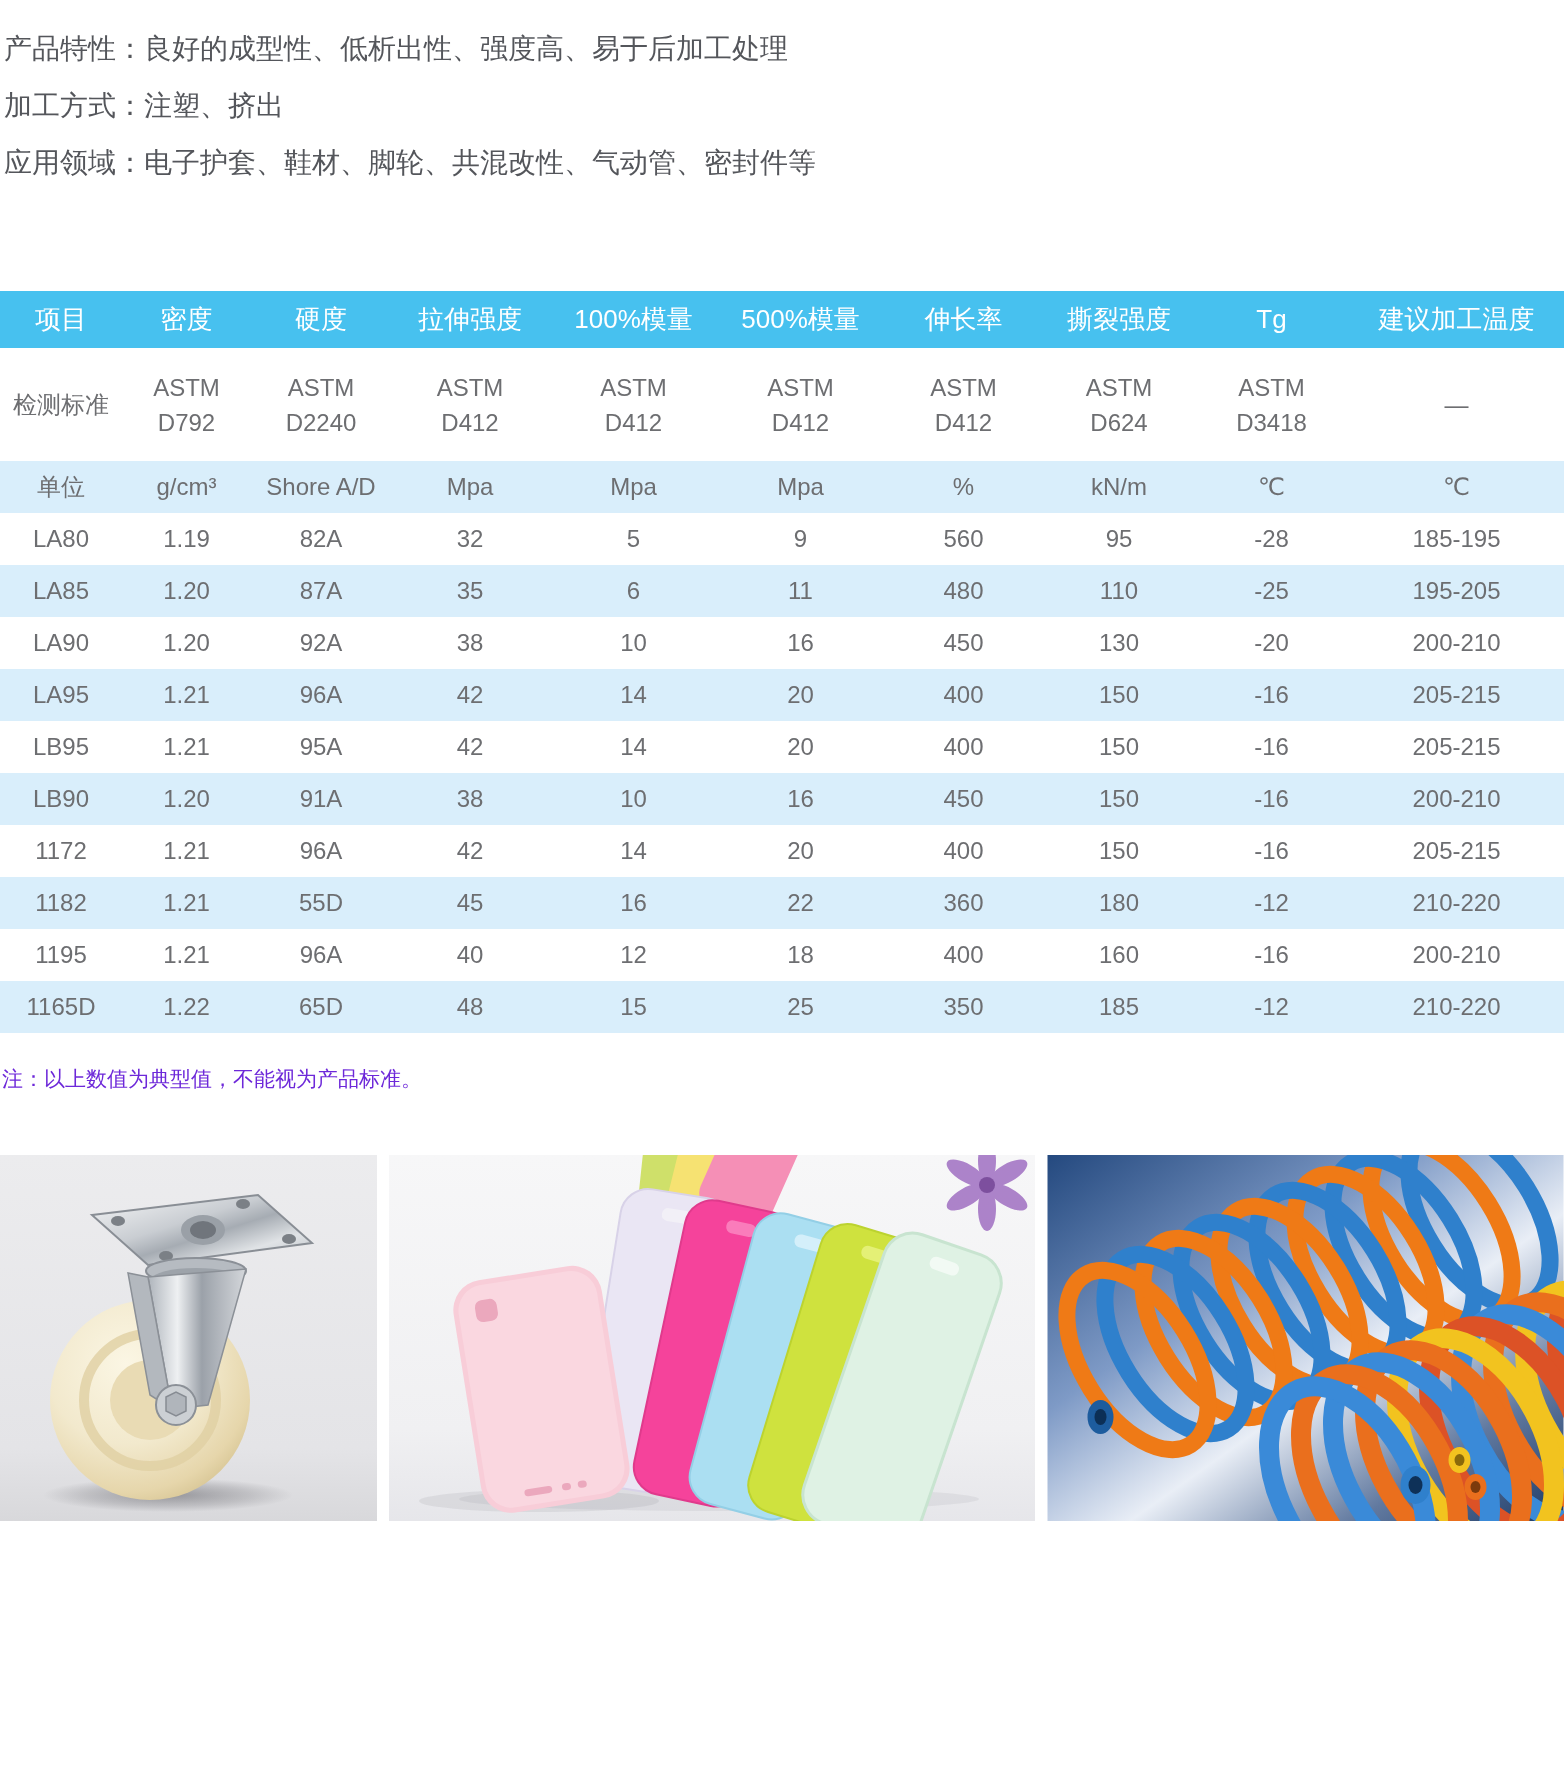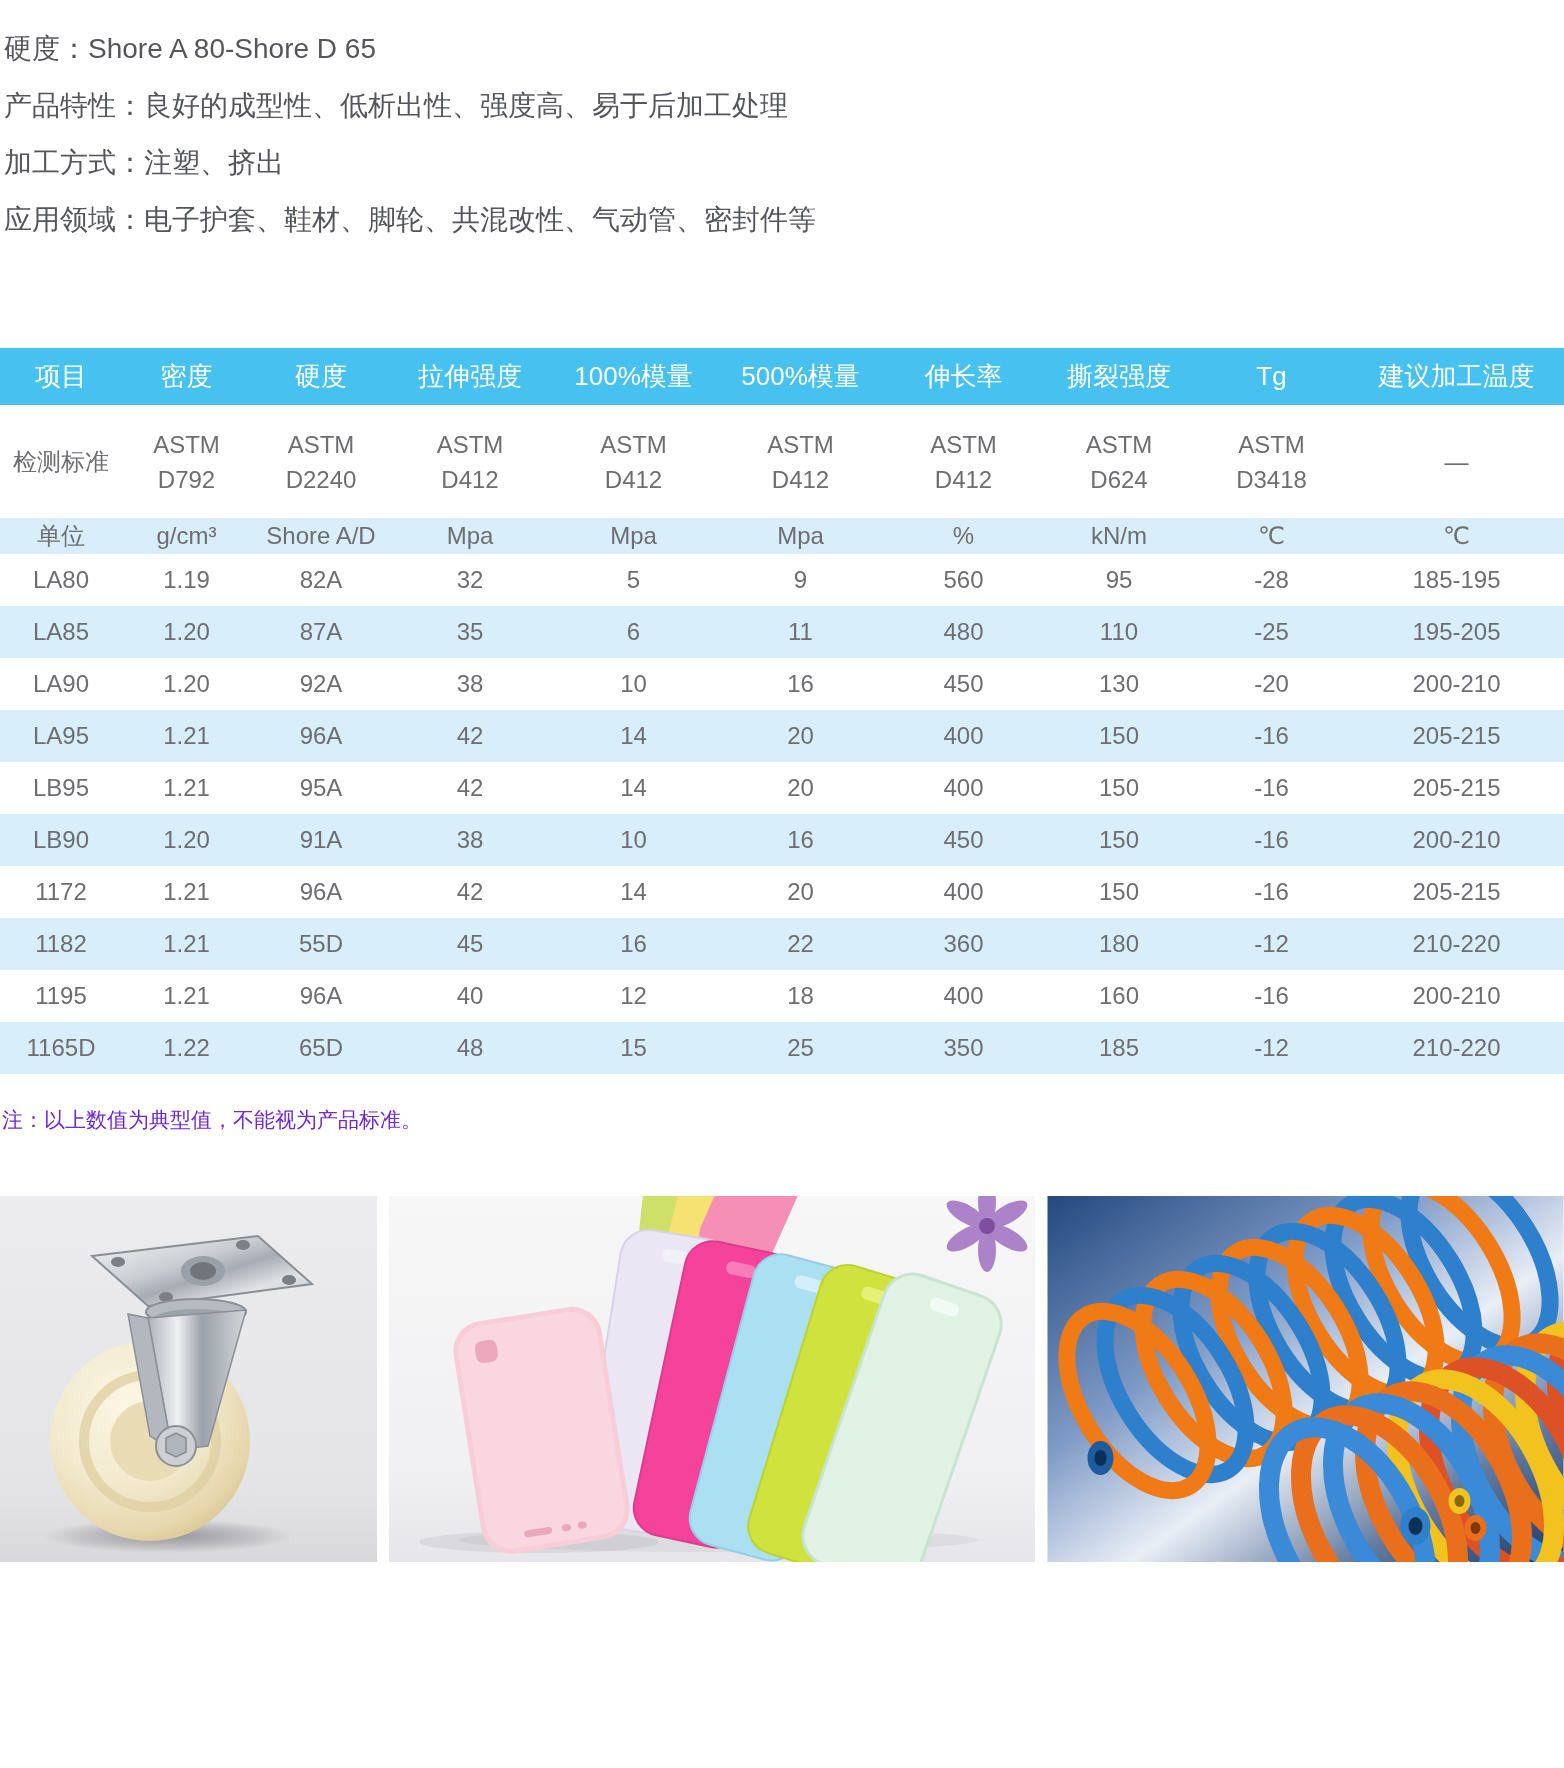--- a/index.html
+++ b/index.html
@@ -24,40 +24,39 @@
   table.spec-table th{
     background:#47c1ef;color:#ffffff;
     font-size:26px;font-weight:normal;height:57px;
     text-align:center;padding:0;
   }
   table.spec-table td{
     text-align:center;font-size:24px;font-weight:normal;
     padding:0;color:#6d6e71;
   }
   tr.standard-row td{height:113px;line-height:35px;}
-  tr.unit-row td{height:36px;margin-top:15px;}
+  tr.unit-row td{height:52px;margin-top:15px;}
   tbody tr.data-row td{height:52px;}
   tr.alt{background:#d9eefb;}
   
   .note{font-size:21px;color:#6d28d9;margin:32px 0 0 2px;}
   
   .photos{display:flex;gap:12px;margin-top:62px;height:366px;}
   .photo{height:366px;}
   .photo-left{width:377px;}
   .photo-mid{width:646px;}
   .photo-right{width:517px;}
   .photo svg{display:block;width:100%;height:100%;}
 </style>
 </head>
 <body>
 
 <div class="page">
 
   <div class="specs" id="specs">
-      <div class="spec-line"><span class="spec-label">硬度：</span><span class="spec-value">Shore A 80-Shore D 65</span></div>
       <div class="spec-line"><span class="spec-label">产品特性：</span><span class="spec-value">良好的成型性、低析出性、强度高、易于后加工处理</span></div>
       <div class="spec-line"><span class="spec-label">加工方式：</span><span class="spec-value">注塑、挤出</span></div>
       <div class="spec-line"><span class="spec-label">应用领域：</span><span class="spec-value">电子护套、鞋材、脚轮、共混改性、气动管、密封件等</span></div>
     </div>
 
   <table class="spec-table">
     <colgroup>
       <col style="width:122px">
         <col style="width:129px">
         <col style="width:140px">

